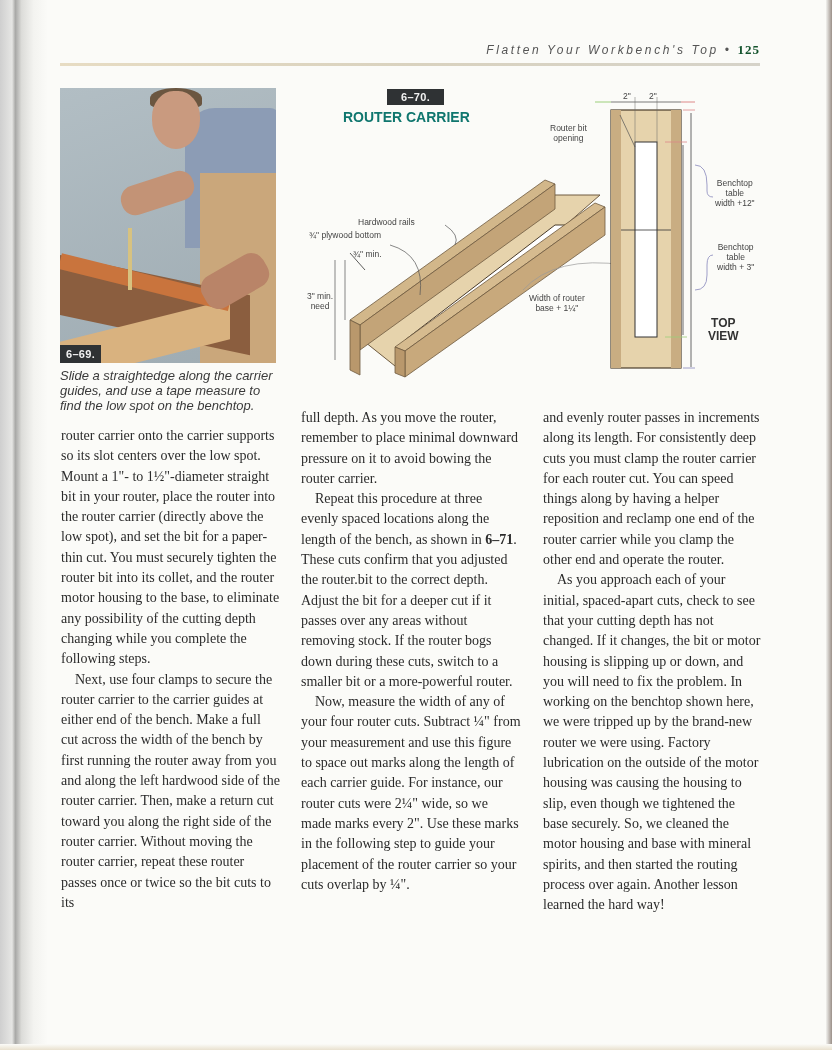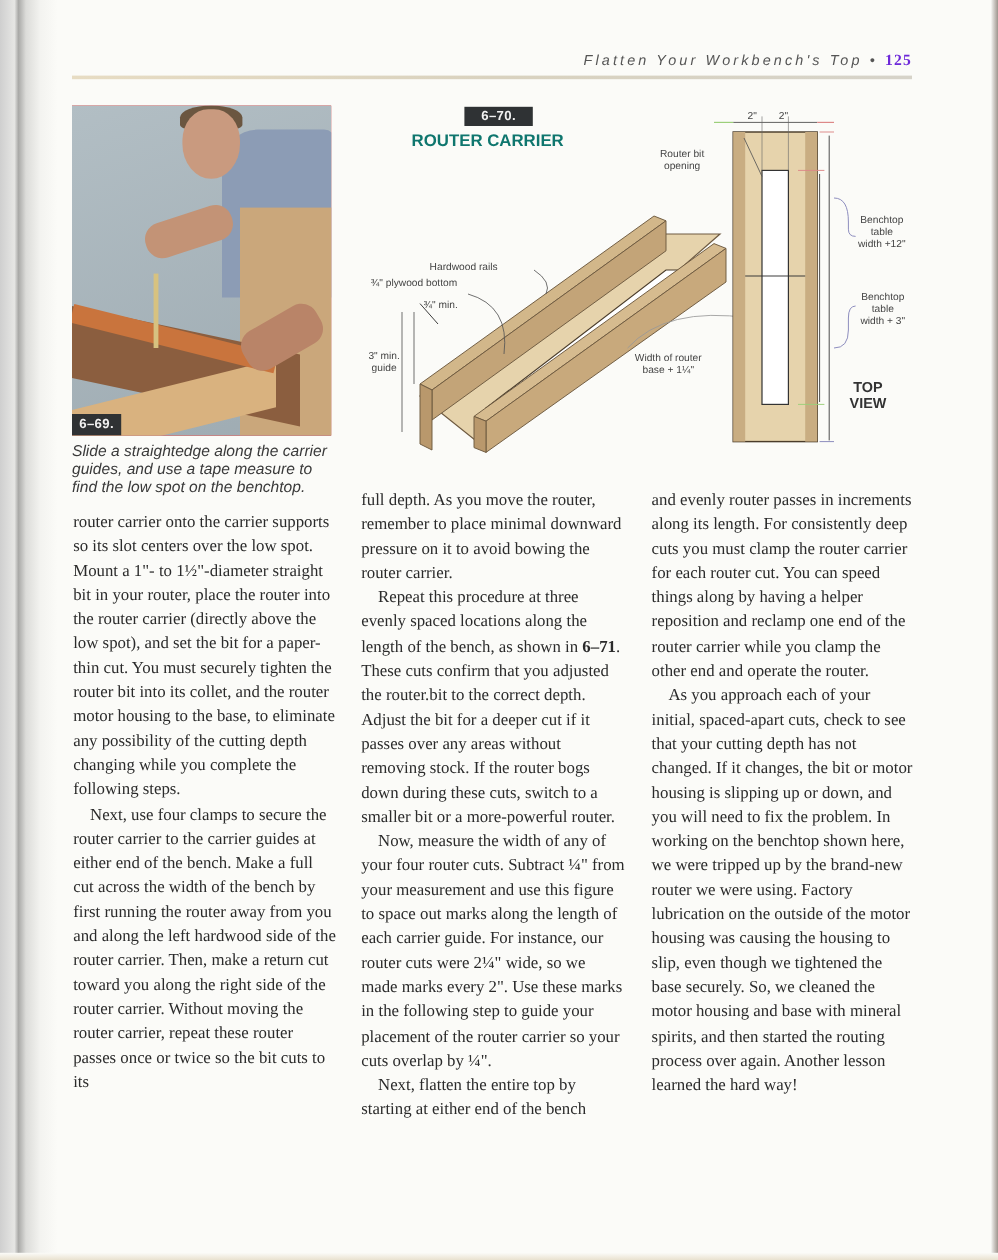--- a/index.html
+++ b/index.html
@@ -21,21 +21,21 @@
     position: absolute; left: 0; bottom: 0; width: 832px; height: 6px;
     background: linear-gradient(to bottom, #fbfbf8, #e9e1cf);
   }
   .running-head {
     position: absolute; top: 42px; left: 420px; width: 340px; text-align: right;
     font-family: "Liberation Sans", sans-serif; font-style: italic;
     font-size: 12px; letter-spacing: 2.6px; color: #555;
   }
   .running-head .page-num {
     font-family: "Liberation Serif", serif; font-style: normal; font-weight: bold;
-    letter-spacing: 1px; color: #6d28d9; font-size: 13px;
+    letter-spacing: 1px; color: #14532d; font-size: 13px;
   }
   .head-rule {
     position: absolute; top: 63px; left: 60px; width: 700px; height: 3px;
     background: linear-gradient(to right, #e7dcc3, #d9d2bf 50%, #d6d3c9);
   }
   
   .photo {
     position: absolute; left: 60px; top: 88px; width: 216px; height: 275px;
     background: #b91c1c; overflow: hidden;
   }
@@ -165,21 +165,21 @@
     <path d="M400,205 Q412,205 412,190 L412,180 Q412,170 418,170" fill="none" stroke="#88b" stroke-width="0.8"></path>
 
     <line x1="325" y1="30" x2="340" y2="62" stroke="#555" stroke-width="0.7"></line>
   </svg>
 
   <div class="lbl" style="left:63px; top:132px;">Hardwood rails</div>
   <div class="lbl" style="left:14px; top:145px;">¾" plywood bottom</div>
   <div class="lbl" style="left:58px; top:164px;">¾" min.</div>
   <div class="lbl" style="left:12px; top:206px;">
     <span>3" min.</span><br>
-    <span>guide</span>
+    <span>need</span>
   </div>
   <div class="lbl" style="left:255px; top:38px;">
     <span>Router bit</span><br>
     <span>opening</span>
   </div>
   <div class="lbl" style="left:234px; top:208px;">
     <span>Width of router</span><br>
     <span>base + 1¼"</span>
   </div>
   <div class="lbl" style="left:328px; top:6px;">2"</div>
@@ -202,19 +202,18 @@
 
 <div class="col" style="left:61px; top:426px;">
   <p>router carrier onto the carrier supports so its slot centers over the low spot. Mount a 1"- to 1½"-diameter straight bit in your router, place the router into the router carrier (directly above the low spot), and set the bit for a paper-thin cut. You must securely tighten the router bit into its collet, and the router motor housing to the base, to eliminate any possibility of the cutting depth changing while you complete the following steps.</p>
   <p class="indent">Next, use four clamps to secure the router carrier to the carrier guides at either end of the bench. Make a full cut across the width of the bench by first running the router away from you and along the left hardwood side of the router carrier. Then, make a return cut toward you along the right side of the router carrier. Without moving the router carrier, repeat these router passes once or twice so the bit cuts to its</p>
 </div>
 
 <div class="col" style="left:301px; top:408px;">
   <p>full depth. As you move the router, remember to place minimal downward pressure on it to avoid bowing the router carrier.</p>
   <p class="indent"><span>Repeat this procedure at three evenly spaced locations along the length of the bench, as shown in </span><b>6–71</b><span>. These cuts confirm that you adjusted the router.bit to the correct depth. Adjust the bit for a deeper cut if it passes over any areas without removing stock. If the router bogs down during these cuts, switch to a smaller bit or a more-powerful router.</span></p>
   <p class="indent">Now, measure the width of any of your four router cuts. Subtract ¼" from your measurement and use this figure to space out marks along the length of each carrier guide. For instance, our router cuts were 2¼" wide, so we made marks every 2". Use these marks in the following step to guide your placement of the router carrier so your cuts overlap by ¼".</p>
-  <p class="indent">Next, flatten the entire top by starting at either end of the bench</p>
 </div>
 
 <div class="col" style="left:543px; top:408px;">
   <p>and evenly router passes in increments along its length. For consistently deep cuts you must clamp the router carrier for each router cut. You can speed things along by having a helper reposition and reclamp one end of the router carrier while you clamp the other end and operate the router.</p>
   <p class="indent">As you approach each of your initial, spaced-apart cuts, check to see that your cutting depth has not changed. If it changes, the bit or motor housing is slipping up or down, and you will need to fix the problem. In working on the benchtop shown here, we were tripped up by the brand-new router we were using. Factory lubrication on the outside of the motor housing was causing the housing to slip, even though we tightened the base securely. So, we cleaned the motor housing and base with mineral spirits, and then started the routing process over again. Another lesson learned the hard way!</p>
 </div>
 
 </body></html>

